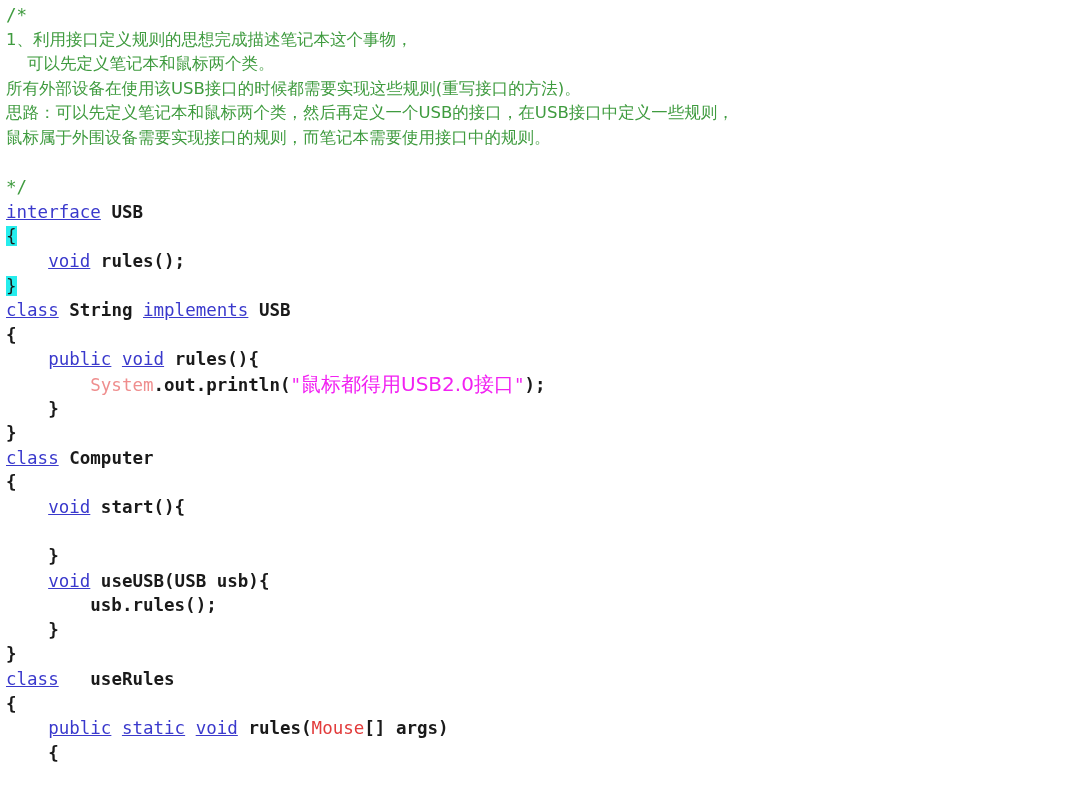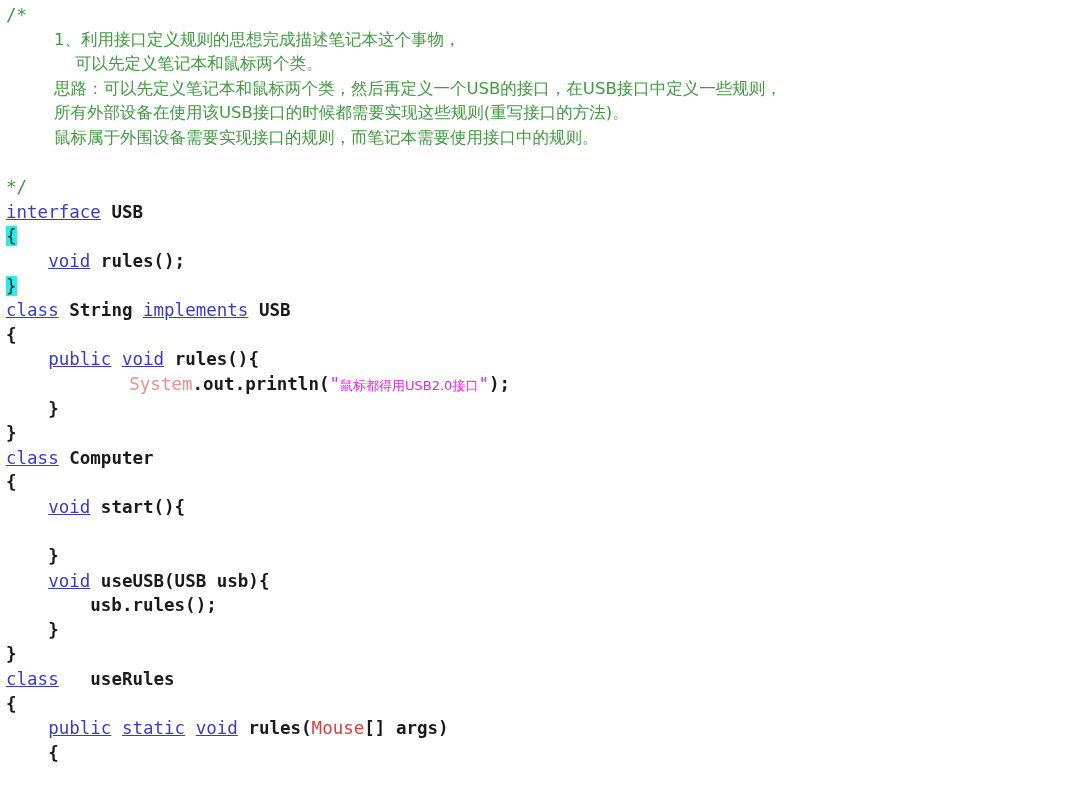--- a/index.html
+++ b/index.html
@@ -49,33 +49,32 @@
     line-height: 24.6px;
     font-size: 17.5px;
     white-space: pre;
     color: #1a1a1a;
     letter-spacing: 0px;
   }
   
   .code-line.cmt {
     font-family: "DejaVu Sans", "Liberation Sans", sans-serif;
     font-size: 16.5px;
-    margin-left: 48px;
   }
 
   .tok-cmt   { color: #3f9b3f; }
   .tok-kw    { color: #3a39cc; text-decoration: underline; }
   .tok-plain { color: #1a1a1a; font-weight: bold; }
   .tok-type  { color: #e23b3b; }
-  .tok-sys   { color: #ef8e8e; margin-left: 39px; }
+  .tok-sys   { color: #ef8e8e; }
   .tok-str   { color: #f221f2; }
   .tok-str-cjk {
     color: #f221f2;
     font-family: "DejaVu Sans", "Liberation Sans", sans-serif;
-    font-size: 13px;
+    font-size: 20px;
   }
   .brace-hl {
     background: #25eded;
     color: #1a1a1a;
   }
   .blank { height: 24.6px; }
 </style>
 </head>
 <body>
 
@@ -84,23 +83,23 @@
 </div>
 
 <div id="code-surface">
 
   <div class="code-line"><span class="tok-cmt">/*</span></div>
 
   <div class="code-line cmt"><span class="tok-cmt">1、利用接口定义规则的思想完成描述笔记本这个事物，</span></div>
 
   <div class="code-line cmt"><span class="tok-cmt">    可以先定义笔记本和鼠标两个类。</span></div>
 
+  <div class="code-line cmt"><span class="tok-cmt">所有外部设备在使用该USB接口的时候都需要实现这些规则(重写接口的方法)。</span></div>
+
   <div class="code-line cmt"><span class="tok-cmt">思路：可以先定义笔记本和鼠标两个类，然后再定义一个USB的接口，在USB接口中定义一些规则，</span></div>
-
-  <div class="code-line cmt"><span class="tok-cmt">所有外部设备在使用该USB接口的时候都需要实现这些规则(重写接口的方法)。</span></div>
 
   <div class="code-line cmt"><span class="tok-cmt">鼠标属于外围设备需要实现接口的规则，而笔记本需要使用接口中的规则。</span></div>
 
   <div class="code-line blank"></div>
 
   <div class="code-line"><span class="tok-cmt">*/</span></div>
 
   <div class="code-line"><span class="tok-kw">interface</span><span class="tok-plain"> </span><span class="tok-plain">USB</span></div>
 
   <div class="code-line"><span class="brace-hl">{</span></div>

